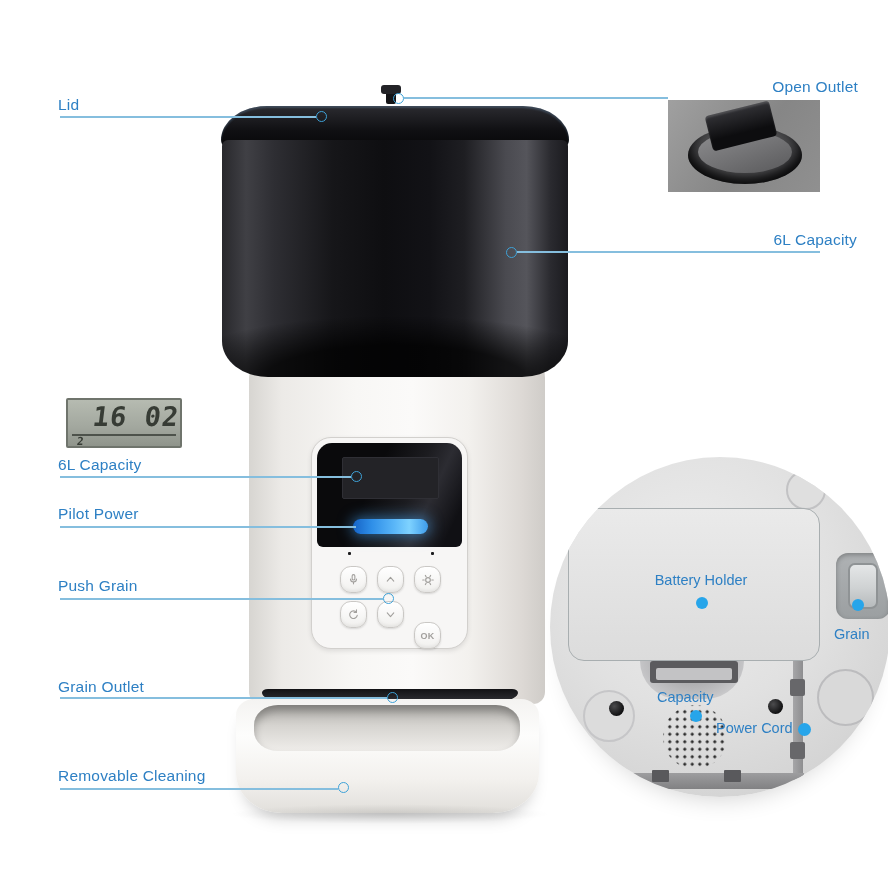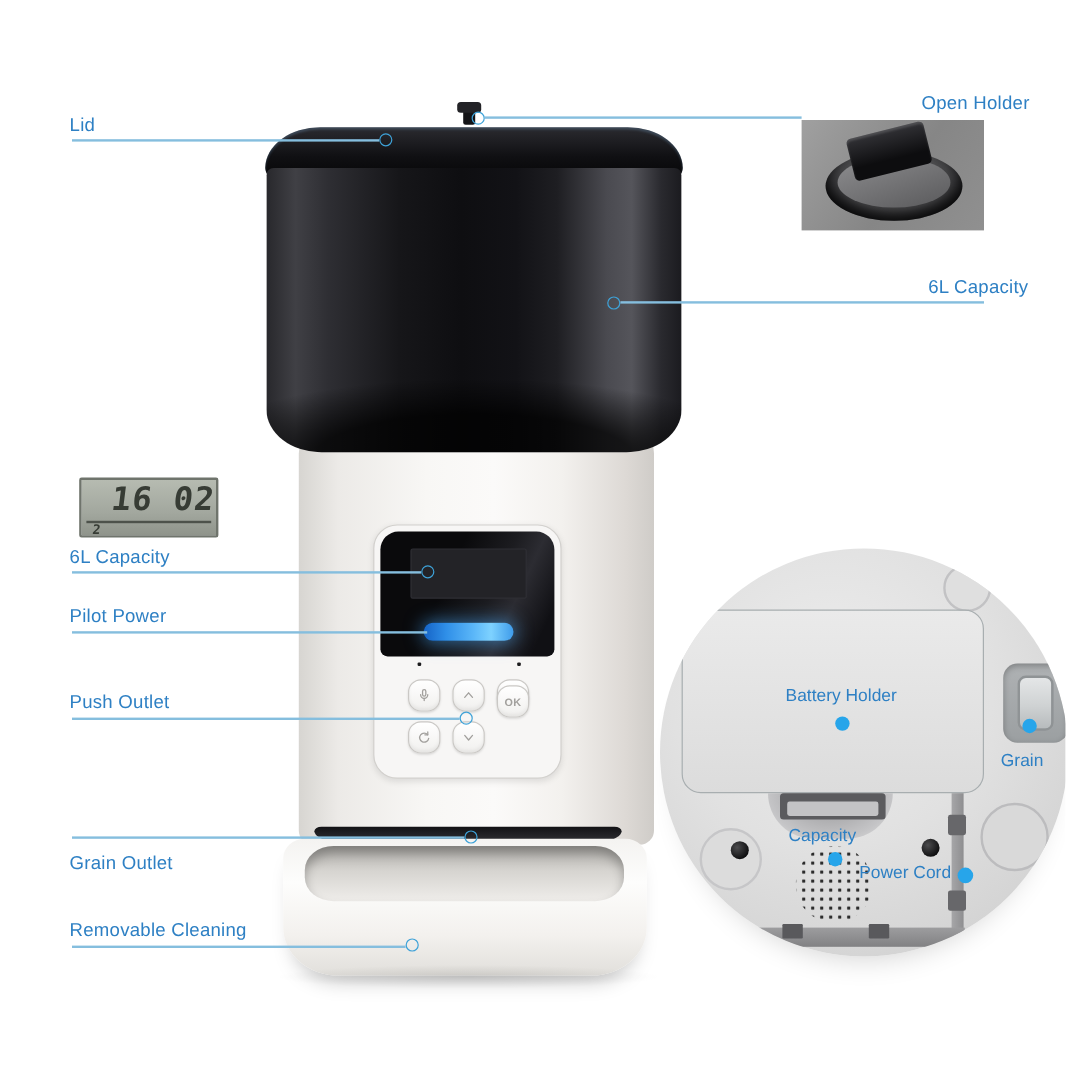--- a/index.html
+++ b/index.html
@@ -171,21 +171,21 @@
           <path d="M17.5,8 A7,7 0 1 0 18.9,13.5"></path>
           <polyline points="17.5,3.5 17.5,8 13,8"></polyline>
         </g>
       </svg>
     </div>
     <div class="key" style="left:377px;top:601px;">
       <svg width="13" height="13" viewBox="0 0 24 24">
         <polyline points="6,9 12,16 18,9" fill="none" stroke="#a2a09d" stroke-width="2" stroke-linecap="round" stroke-linejoin="round"></polyline>
       </svg>
     </div>
-    <div class="key" style="left:414px;top:571px;">
+    <div class="key" style="left:414px;top:622px;">
       <span>OK</span>
     </div>
 
     <div class="outlet"></div>
     <div class="tray"></div>
     <div class="bowl"></div>
     <div class="ground-shadow"></div>
   </div>
 
   <div class="lcd-box">
@@ -230,40 +230,40 @@
     <div class="dot" style="left:140px;top:253px;"></div>
 
     <div class="inset-label" style="left:166px;top:263px;">Power Cord</div>
     <div class="dot" style="left:248px;top:266px;width:13px;height:13px;"></div>
   </div>
 
   <div class="callout-label" style="left:58px;top:96px;">Lid</div>
   <div class="callout-line" style="left:60px;top:116px;width:256px;"></div>
   <div class="marker" style="left:316px;top:111px;"></div>
 
-  <div class="callout-label" style="right:30px;top:78px;">Open Holder</div>
+  <div class="callout-label" style="right:30px;top:78px;">Open Outlet</div>
   <div class="marker" style="left:393px;top:93px;"></div>
   <div class="callout-line" style="left:404px;top:97px;width:264px;"></div>
 
   <div class="callout-label" style="right:31px;top:231px;">6L Capacity</div>
   <div class="marker" style="left:506px;top:247px;"></div>
   <div class="callout-line" style="left:517px;top:251px;width:303px;"></div>
 
   <div class="callout-label" style="left:58px;top:456px;">6L Capacity</div>
   <div class="callout-line" style="left:60px;top:476px;width:291px;"></div>
   <div class="marker" style="left:351px;top:471px;"></div>
 
   <div class="callout-label" style="left:58px;top:505px;">Pilot Power</div>
   <div class="callout-line" style="left:60px;top:526px;width:296px;"></div>
 
-  <div class="callout-label" style="left:58px;top:577px;">Push Outlet</div>
+  <div class="callout-label" style="left:58px;top:577px;">Push Grain</div>
   <div class="callout-line" style="left:60px;top:598px;width:323px;"></div>
   <div class="marker" style="left:383px;top:593px;"></div>
 
-  <div class="callout-label" style="left:58px;top:678px;margin-top:33px;">Grain Outlet</div>
+  <div class="callout-label" style="left:58px;top:678px;">Grain Outlet</div>
   <div class="callout-line" style="left:60px;top:697px;width:327px;"></div>
   <div class="marker" style="left:387px;top:692px;"></div>
 
   <div class="callout-label" style="left:58px;top:767px;">Removable Cleaning</div>
   <div class="callout-line" style="left:60px;top:788px;width:278px;"></div>
   <div class="marker" style="left:338px;top:782px;"></div>
 
 </div>
 
 </body></html>

